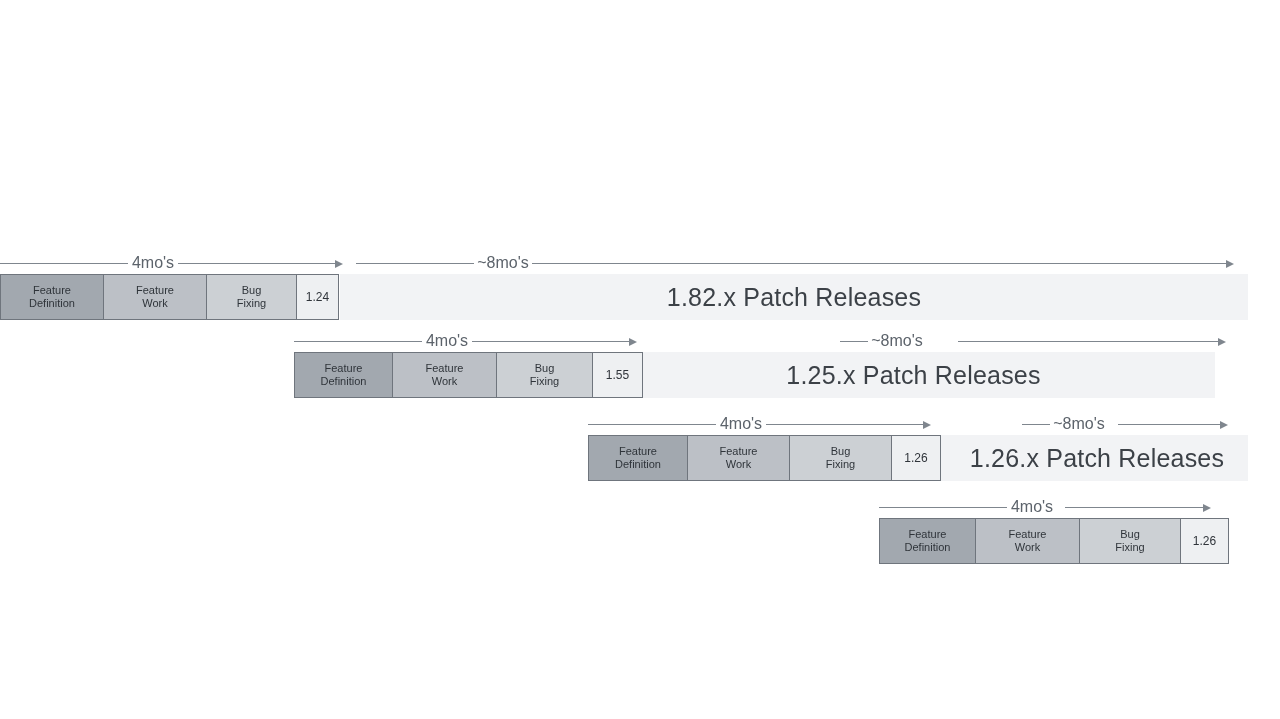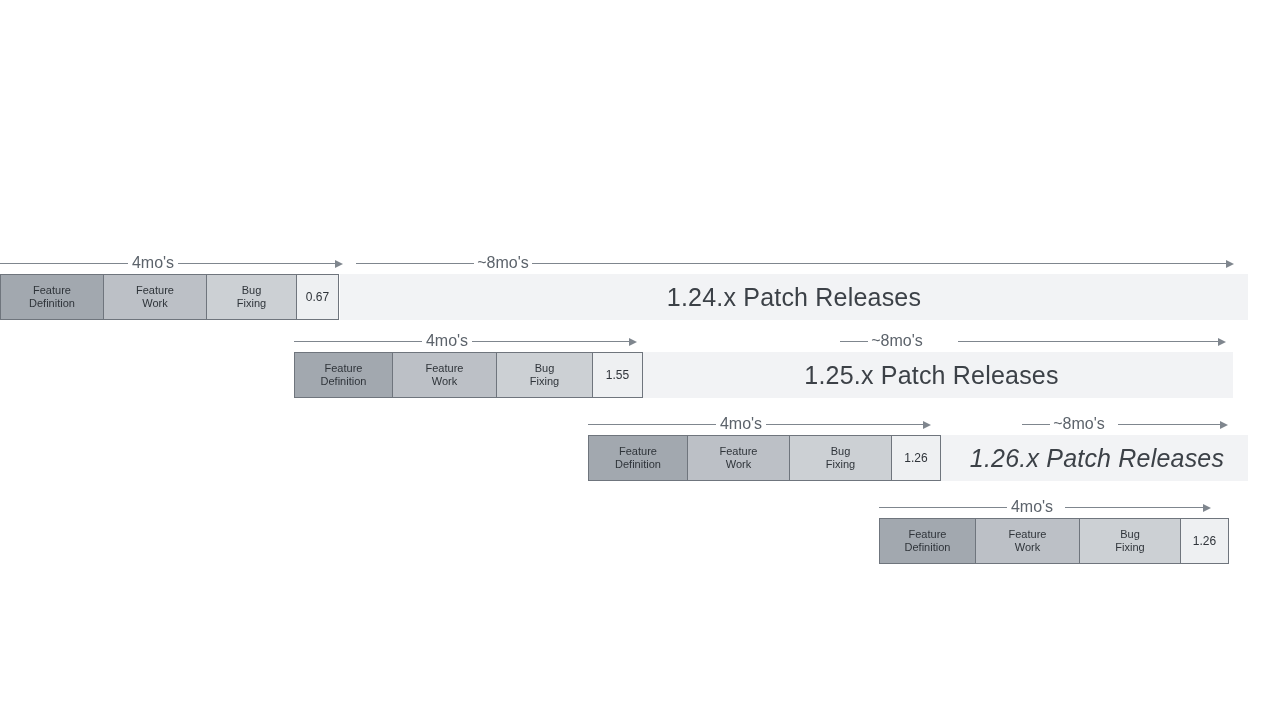--- a/index.html
+++ b/index.html
@@ -112,21 +112,21 @@
   }
 </style>
 </head>
 <body>
 
 <div id="canvas">
 
   <div class="release-row" style="left:0px; top:252px; width:1280px;">
 
     <div class="patch-band" style="left:340px; width:908px;">
-      <div class="patch-band-label" style="width:908px;">1.24.x Patch Releases</div>
+      <div class="patch-band-label" style="width:908px;">1.82.x Patch Releases</div>
     </div>
 
     <div class="arrow-rail" style="left:0px; top:0px; width:345px;">
       <div class="rail-line" style="left:0px; width:128px;"></div>
       <div class="rail-label" style="left:128px; width:50px;">4mo's</div>
       <div class="rail-line" style="left:178px; width:159px;"></div>
       <div class="rail-head" style="left:335px;"></div>
     </div>
 
     <div class="arrow-rail" style="left:356px; top:0px; width:880px;">
@@ -148,27 +148,27 @@
           <span class="lbl">Feature</span>
           <span class="lbl">Work</span>
         </span>
       </div>
       <div class="phase-box phase-bug" style="width:91px;">
         <span>
           <span class="lbl">Bug</span>
           <span class="lbl">Fixing</span>
         </span>
       </div>
-      <div class="phase-box phase-ver" style="width:43px;">0.67</div>
+      <div class="phase-box phase-ver" style="width:43px;">1.24</div>
     </div>
   </div>
 
   <div class="release-row" style="left:0px; top:330px; width:1280px;">
 
-    <div class="patch-band" style="left:630px; width:603px;">
+    <div class="patch-band" style="left:612px; width:603px;">
       <div class="patch-band-label" style="width:603px;">1.25.x Patch Releases</div>
     </div>
 
     <div class="arrow-rail" style="left:294px; top:0px; width:345px;">
       <div class="rail-line" style="left:0px; width:128px;"></div>
       <div class="rail-label" style="left:128px; width:50px;">4mo's</div>
       <div class="rail-line" style="left:178px; width:159px;"></div>
       <div class="rail-head" style="left:335px;"></div>
     </div>
 
@@ -197,21 +197,21 @@
           <span class="lbl">Bug</span>
           <span class="lbl">Fixing</span>
         </span>
       </div>
       <div class="phase-box phase-ver" style="width:51px;">1.55</div>
     </div>
   </div>
 
   <div class="release-row" style="left:0px; top:413px; width:1280px;">
 
-    <div class="patch-band" style="left:936px; width:312px;font-style:italic;">
+    <div class="patch-band" style="left:936px; width:312px;">
       <div class="patch-band-label" style="width:312px; right:-5px;">1.26.x Patch Releases</div>
     </div>
 
     <div class="arrow-rail" style="left:588px; top:0px; width:345px;">
       <div class="rail-line" style="left:0px; width:128px;"></div>
       <div class="rail-label" style="left:128px; width:50px;">4mo's</div>
       <div class="rail-line" style="left:178px; width:159px;"></div>
       <div class="rail-head" style="left:335px;"></div>
     </div>
 

